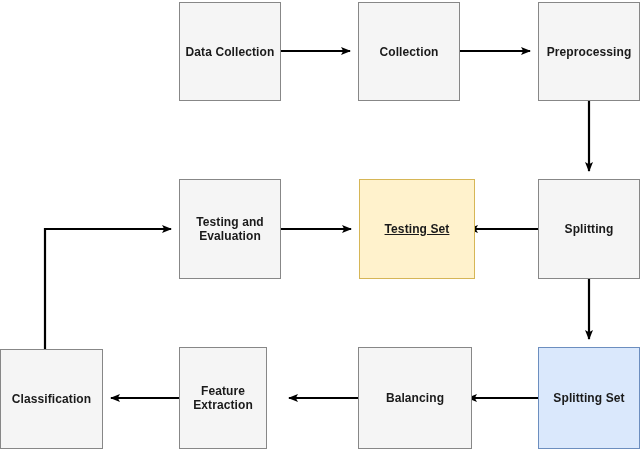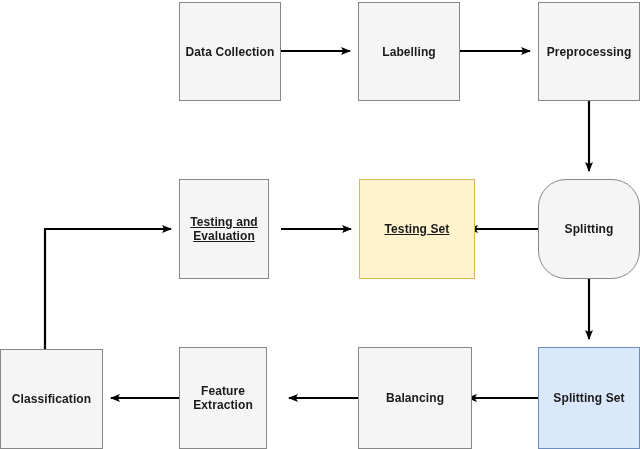--- a/index.html
+++ b/index.html
@@ -81,32 +81,32 @@
         <polyline points="179,398 111,398" marker-end="url(#arrowhead)"></polyline>
         <polyline points="45,349 45,229 171,229" marker-end="url(#arrowhead)"></polyline>
       </g>
   </svg>
 
   <div id="node-layer">
       <div class="node plain" style="left: 179px; top: 2px; width: 102px; height: 99px;">
         <span class="label">Data Collection</span>
       </div>
       <div class="node plain" style="left: 358px; top: 2px; width: 102px; height: 99px;">
-        <span class="label">Labelling</span>
+        <span class="label">Collection</span>
       </div>
       <div class="node plain" style="left: 538px; top: 2px; width: 102px; height: 99px; align-items: center;">
         <span class="label">Preprocessing</span>
       </div>
-      <div class="node plain" style="left: 538px; top: 179px; width: 102px; height: 100px; border-radius: 28px;">
+      <div class="node plain" style="left: 538px; top: 179px; width: 102px; height: 100px;">
         <span class="label">Splitting</span>
       </div>
       <div class="node testing-set" style="left: 359px; top: 179px; width: 116px; height: 100px; text-decoration: underline;">
         <span class="label">Testing Set</span>
       </div>
-      <div class="node plain" style="left: 179px; top: 179px; width: 90px; height: 100px; text-decoration: underline;">
+      <div class="node plain" style="left: 179px; top: 179px; width: 102px; height: 100px;">
         <span class="label">Testing and
 Evaluation</span>
       </div>
       <div class="node training-set" style="left: 538px; top: 347px; width: 102px; height: 102px;">
         <span class="label">Splitting Set</span>
       </div>
       <div class="node plain" style="left: 358px; top: 347px; width: 114px; height: 102px; align-items: center;">
         <span class="label">Balancing</span>
       </div>
       <div class="node plain" style="left: 179px; top: 347px; width: 88px; height: 102px;">

